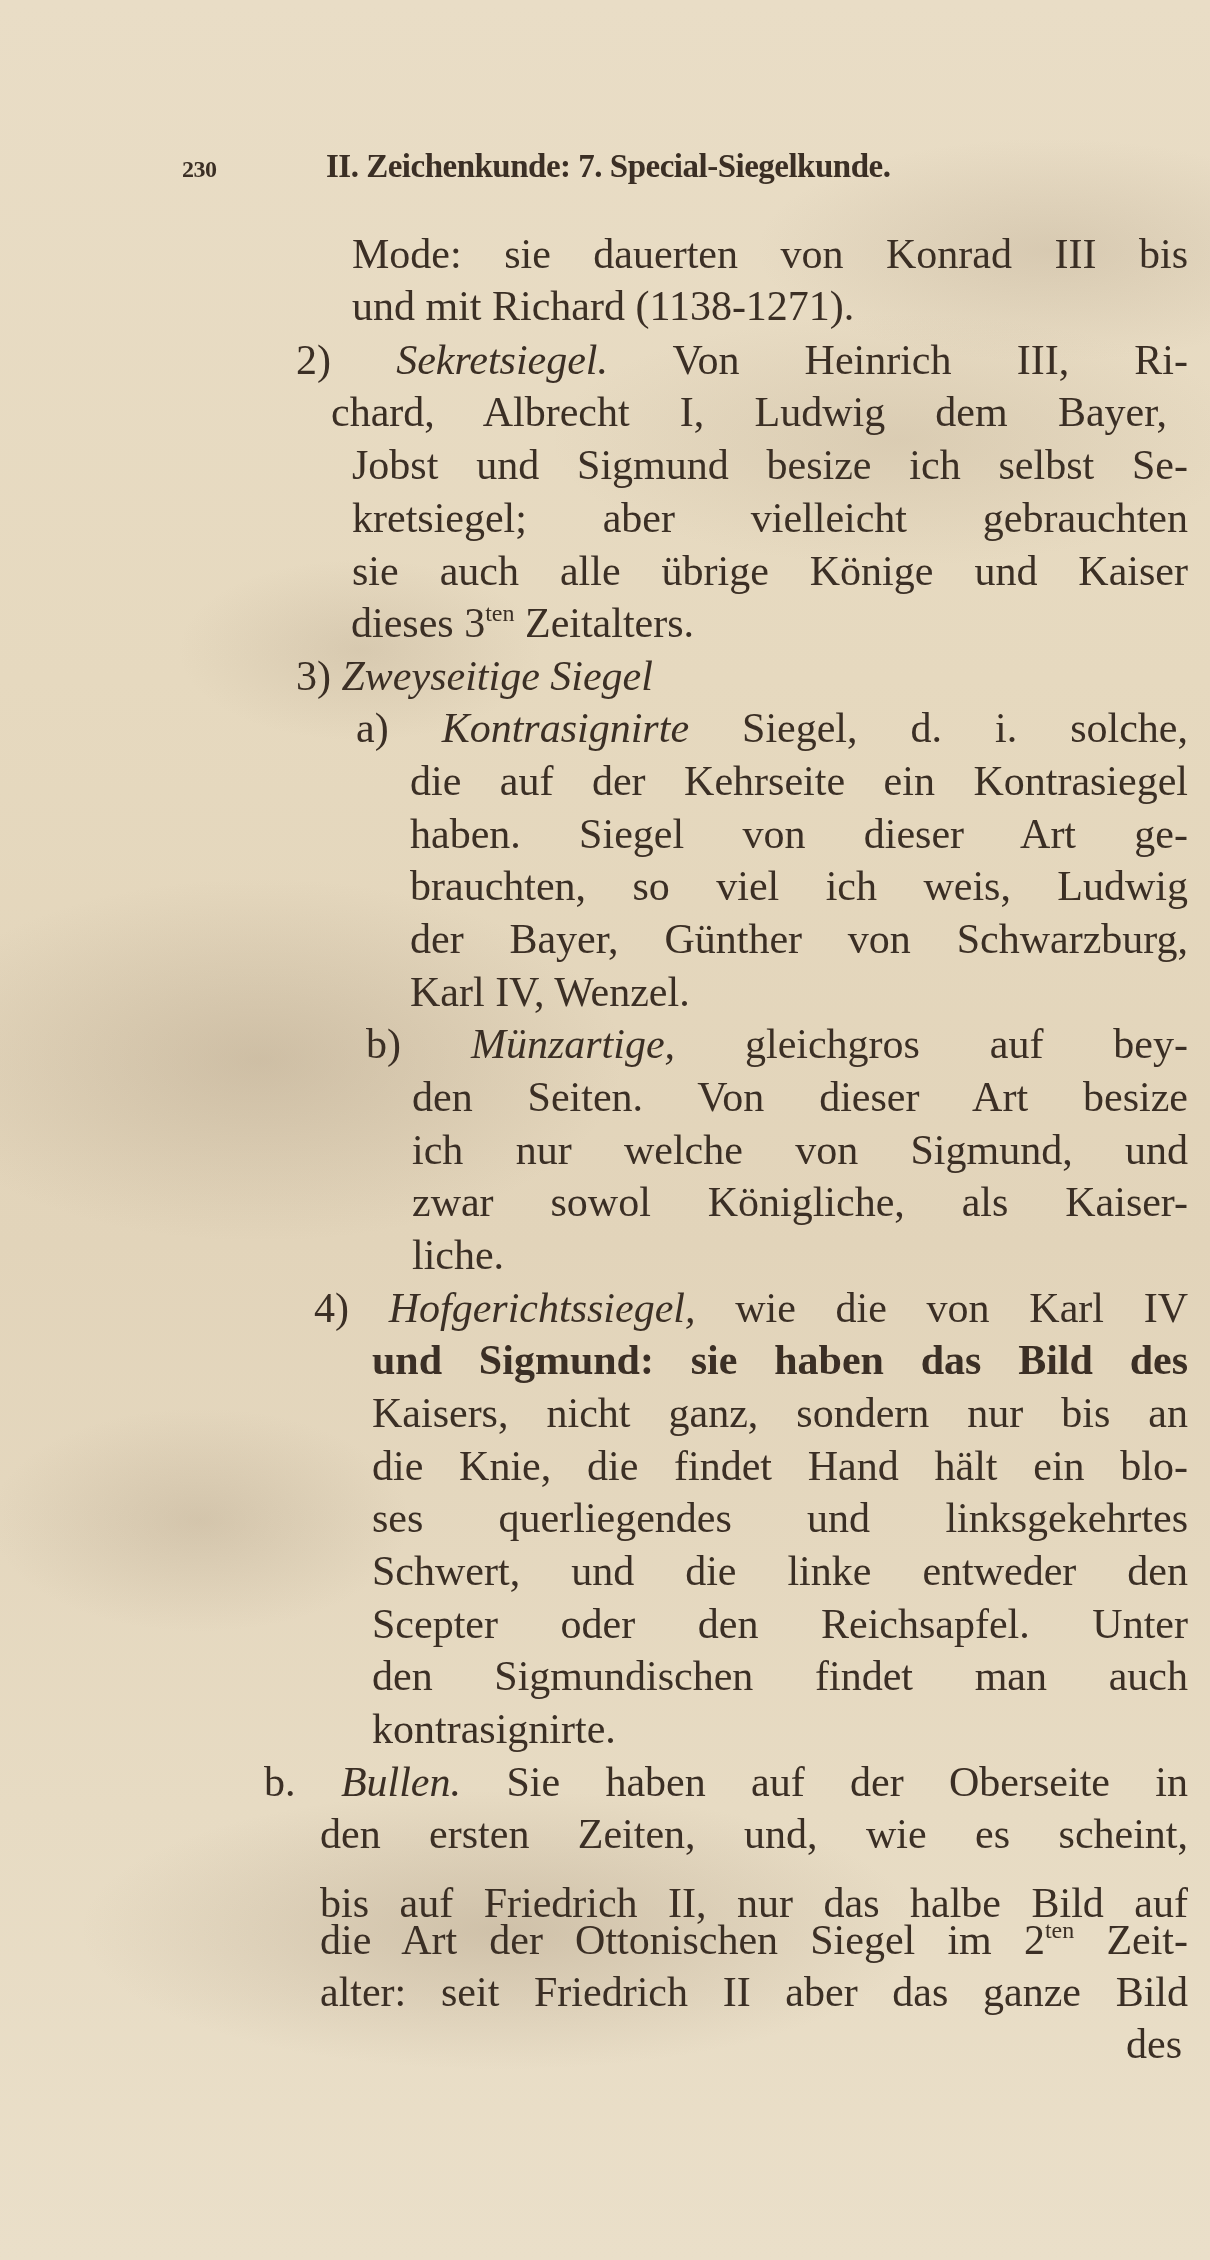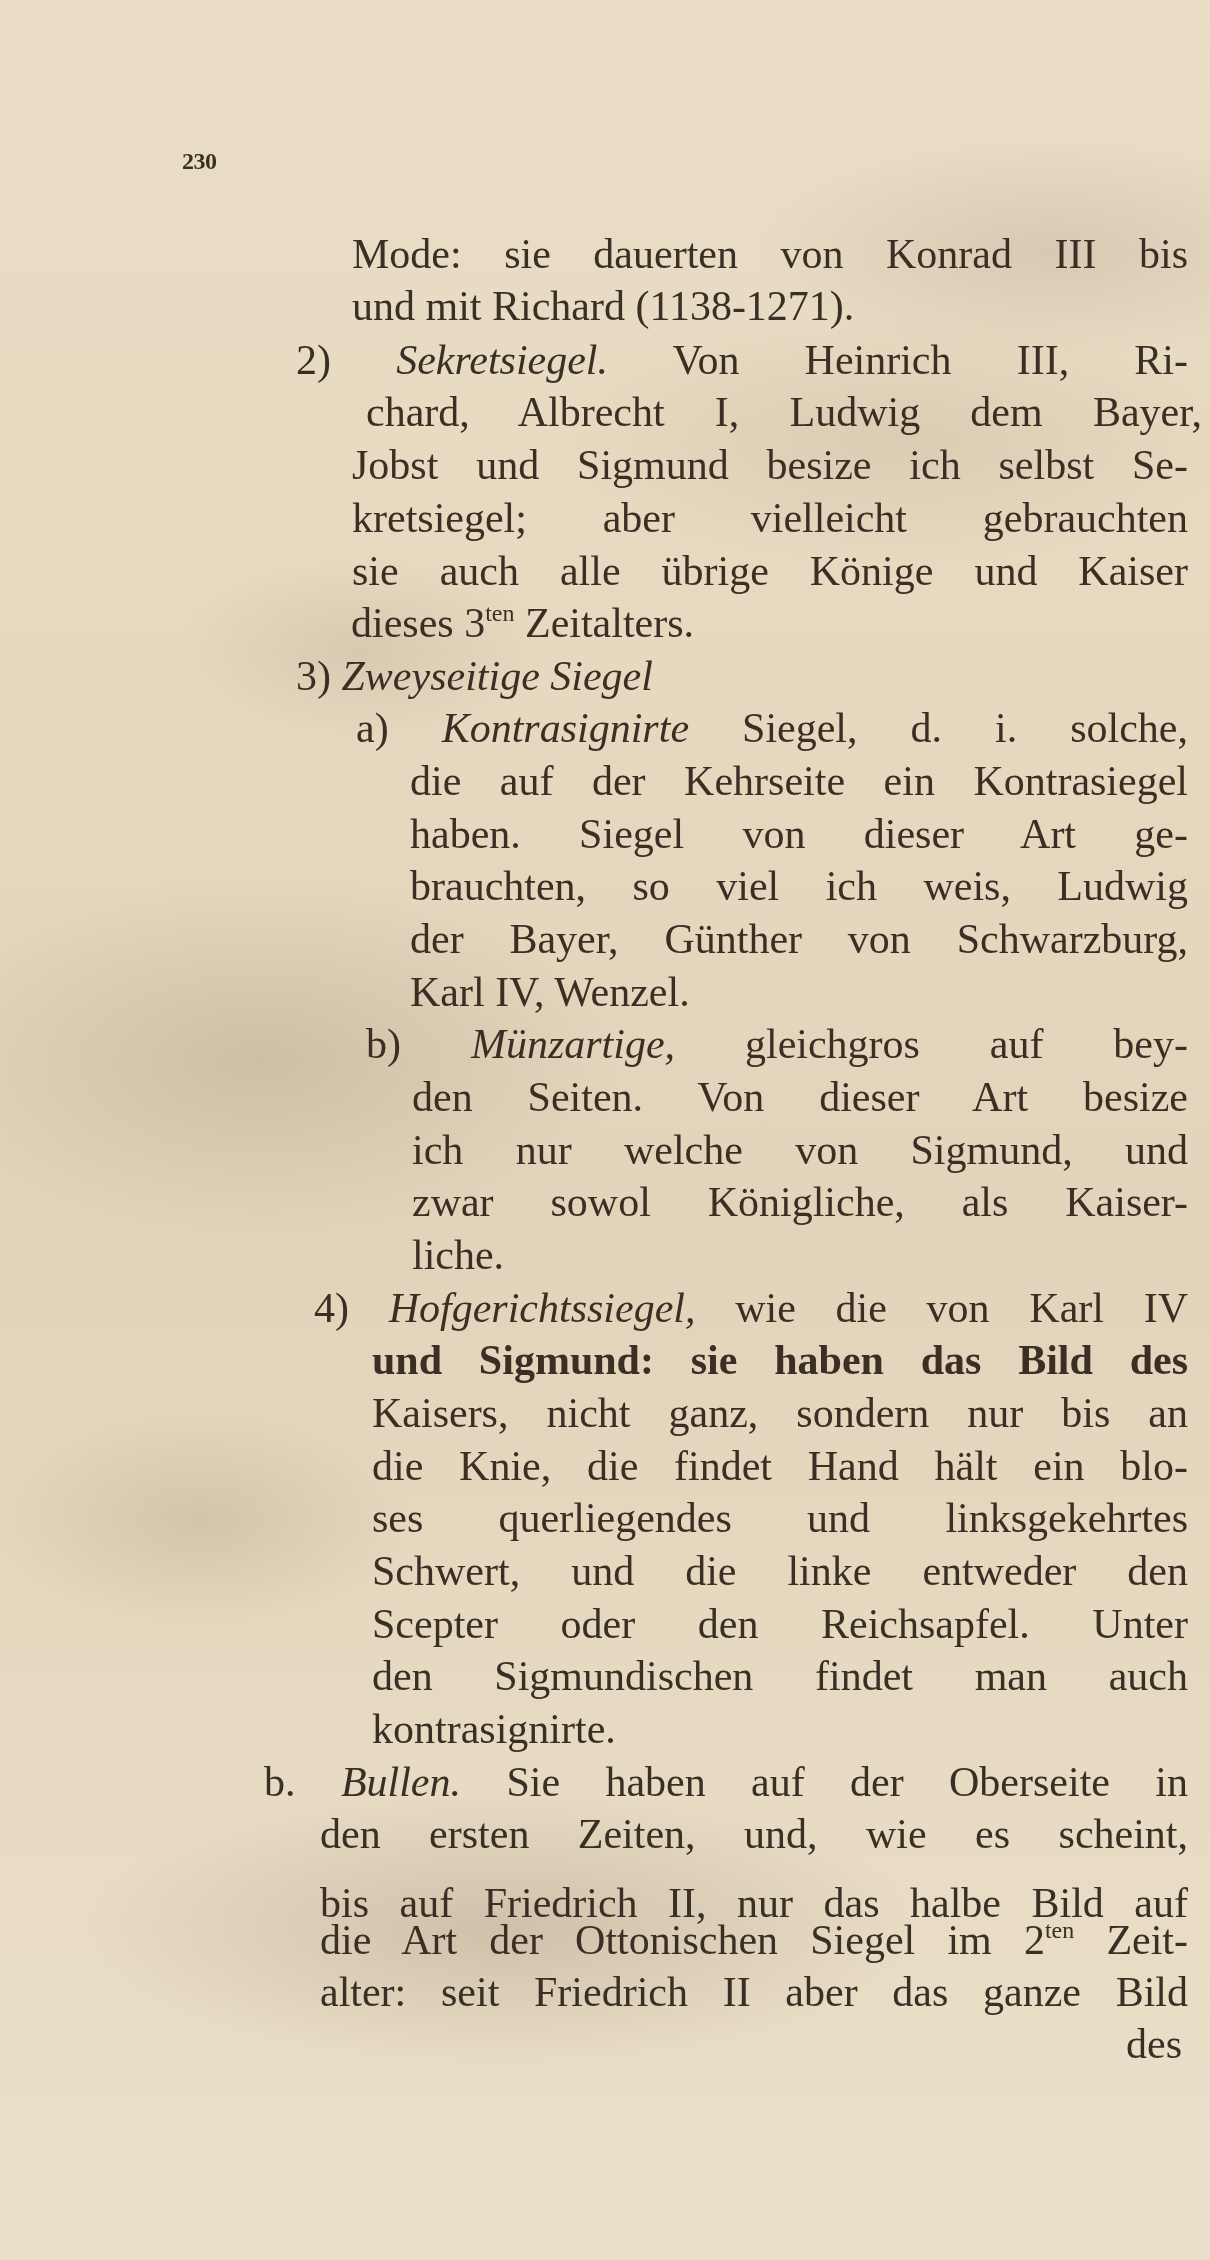--- a/index.html
+++ b/index.html
@@ -77,37 +77,38 @@
       line-height: 0;
     }
   </style>
 </head>
 <body>
 
 <div class="page">
 
   <div class="running-head">
     <span class="page-number">230</span>
+    <span class="header-title">II. Zeichenkunde:  7. Special-Siegelkunde.</span>
   </div>
 
   <div class="body-text">
 
     <div class="line just" style="top:0px; left:352px; width:836px;">
       <span>Mode:  sie dauerten von Konrad III bis</span>
     </div>
 
     <div class="line" style="top:52px; left:352px;">
       <span>und mit Richard (1138-1271).</span>
     </div>
 
     <div class="line just" style="top:106px; left:296px; width:892px;">
       <span class="marker">2)</span>
       <span class="it">Sekretsiegel.</span><span>  Von Heinrich III, Ri-</span>
     </div>
-    <div class="line just" style="top:158px; left:366px; width:836px;font-family:Liberation Serif, serif;">
+    <div class="line just" style="top:158px; left:331px; width:836px;font-family:Liberation Serif, serif;">
       <span>chard,  Albrecht I, Ludwig dem Bayer,</span>
     </div>
     <div class="line just" style="top:211px; left:352px; width:836px;">
       <span>Jobst und Sigmund besize ich selbst Se-</span>
     </div>
     <div class="line just" style="top:264px; left:352px; width:836px;">
       <span>kretsiegel;  aber vielleicht gebrauchten</span>
     </div>
     <div class="line just" style="top:317px; left:352px; width:836px;">
       <span>sie auch alle  übrige Könige und Kaiser</span>

